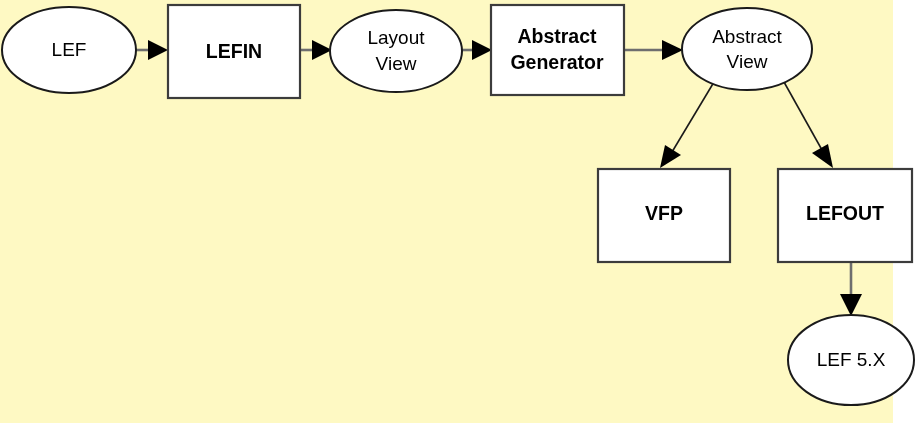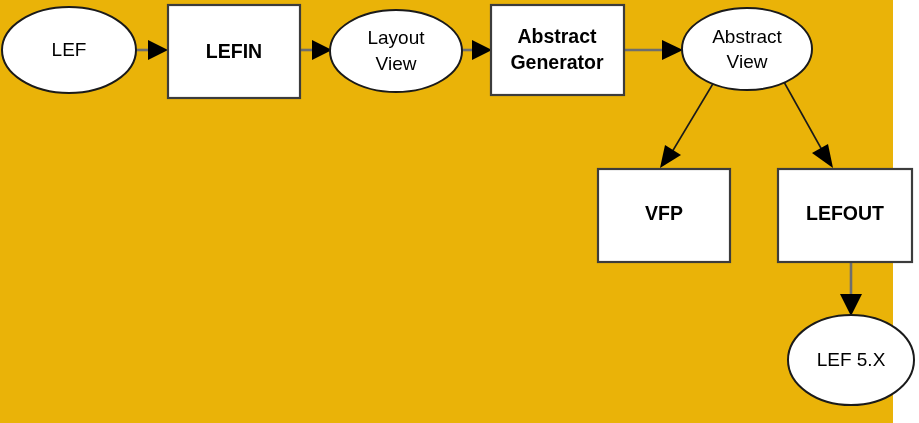--- a/index.html
+++ b/index.html
@@ -10,21 +10,21 @@
   body {
     width: 919px;
     height: 423px;
     font-family: "Liberation Sans", sans-serif;
     overflow: hidden;
   }
   #flow-canvas {
     position: relative;
     width: 893px;
     height: 423px;
-    background: #eab308;
+    background: #fef9c3;
   }
   svg.diagram {
     position: absolute;
     top: 0;
     left: 0;
     width: 919px;
     height: 423px;
   }
   .node-shape {
     fill: #ffffff;

